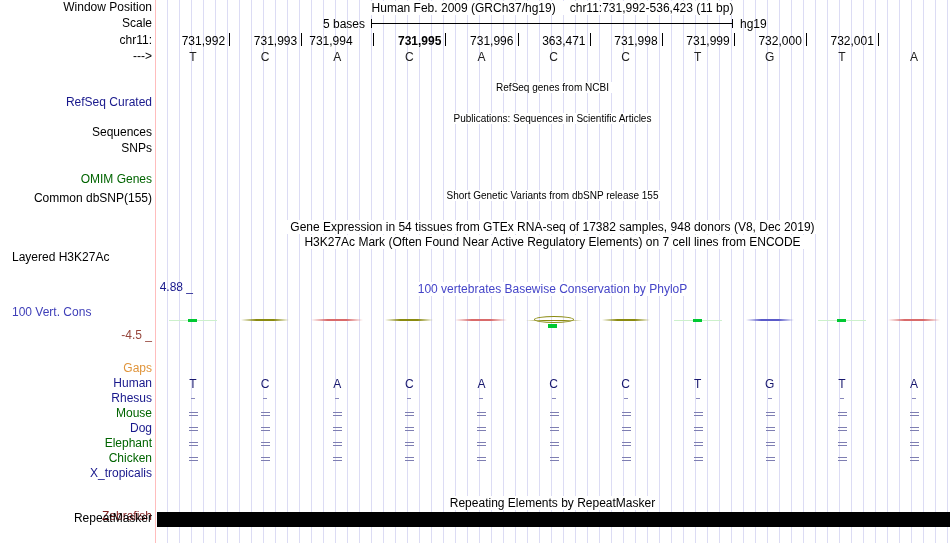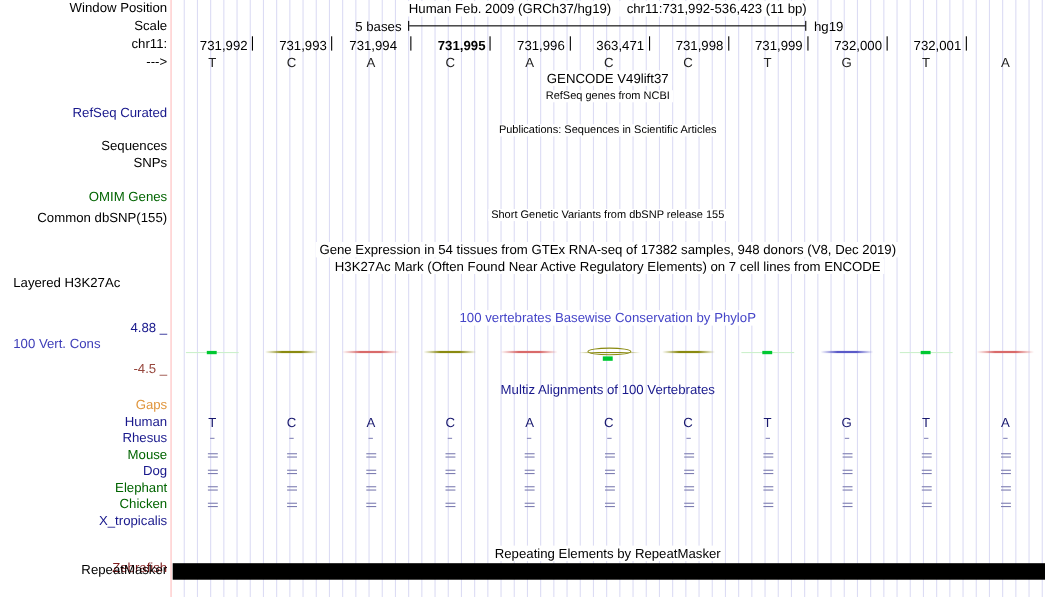--- a/index.html
+++ b/index.html
@@ -106,21 +106,21 @@
   <div class="abs" style="left:157px;top:17px;width:208px;text-align:right;">5 bases</div>
   <div class="abs" id="scalebar"></div>
   <div class="abs" style="left:740px;top:17px;">hg19</div>
 
   <div class="llabel" style="top:34px;">chr11:</div>
   <div id="ruler-layer">
       <div style="position: absolute; left: 165.091px; top: 34px; width: 60px; text-align: right;">731,992</div>
       <div style="position: absolute; left: 229.1px; top: 33px; width: 1px; height: 13px; background: rgb(0, 0, 0);"></div>
       <div style="position: absolute; left: 237.182px; top: 34px; width: 60px; text-align: right;">731,993</div>
       <div style="position: absolute; left: 301.2px; top: 33px; width: 1px; height: 13px; background: rgb(0, 0, 0);"></div>
-      <div style="position: absolute; left: 309.273px; top: 34px; width: 60px; text-align: center;">731,994</div>
+      <div style="position: absolute; left: 309.273px; top: 34px; width: 60px; text-align: left;">731,994</div>
       <div style="position: absolute; left: 373.3px; top: 33px; width: 1px; height: 13px; background: rgb(0, 0, 0);"></div>
       <div style="position: absolute; left: 381.364px; top: 34px; width: 60px; text-align: right; font-weight: bold;">731,995</div>
       <div style="position: absolute; left: 445.4px; top: 33px; width: 1px; height: 13px; background: rgb(0, 0, 0);"></div>
       <div style="position: absolute; left: 453.455px; top: 34px; width: 60px; text-align: right;">731,996</div>
       <div style="position: absolute; left: 517.5px; top: 33px; width: 1px; height: 13px; background: rgb(0, 0, 0);"></div>
       <div style="position: absolute; left: 525.545px; top: 34px; width: 60px; text-align: right;">363,471</div>
       <div style="position: absolute; left: 589.5px; top: 33px; width: 1px; height: 13px; background: rgb(0, 0, 0);"></div>
       <div style="position: absolute; left: 597.636px; top: 34px; width: 60px; text-align: right;">731,998</div>
       <div style="position: absolute; left: 661.6px; top: 33px; width: 1px; height: 13px; background: rgb(0, 0, 0);"></div>
       <div style="position: absolute; left: 669.727px; top: 34px; width: 60px; text-align: right;">731,999</div>
@@ -139,38 +139,37 @@
       <div style="position: absolute; left: 389.318px; top: 50px; width: 40px; text-align: center; color: rgb(34, 34, 34);">C</div>
       <div style="position: absolute; left: 461.409px; top: 50px; width: 40px; text-align: center; color: rgb(34, 34, 34);">A</div>
       <div style="position: absolute; left: 533.5px; top: 50px; width: 40px; text-align: center; color: rgb(34, 34, 34);">C</div>
       <div style="position: absolute; left: 605.591px; top: 50px; width: 40px; text-align: center; color: rgb(34, 34, 34);">C</div>
       <div style="position: absolute; left: 677.682px; top: 50px; width: 40px; text-align: center; color: rgb(34, 34, 34);">T</div>
       <div style="position: absolute; left: 749.773px; top: 50px; width: 40px; text-align: center; color: rgb(34, 34, 34);">G</div>
       <div style="position: absolute; left: 821.864px; top: 50px; width: 40px; text-align: center; color: rgb(34, 34, 34);">T</div>
       <div style="position: absolute; left: 893.955px; top: 50px; width: 40px; text-align: center; color: rgb(34, 34, 34);">A</div>
     </div>
 
-  <div class="ctitle" style="top:65px;"><span class="wbg">GENCODE V49lift37</span></div>
   <div class="ctitle small" style="top:81px;"><span class="wbg">RefSeq genes from NCBI</span></div>
   <div class="llabel navy" style="top:96px;">RefSeq Curated</div>
 
   <div class="ctitle small" style="top:112px;"><span class="wbg">Publications: Sequences in Scientific Articles</span></div>
   <div class="llabel" style="top:126px;">Sequences</div>
   <div class="llabel" style="top:142px;">SNPs</div>
 
   <div class="llabel green" style="top:173px;">OMIM Genes</div>
 
   <div class="ctitle small" style="top:189px;"><span class="wbg">Short Genetic Variants from dbSNP release 155</span></div>
   <div class="llabel" style="top:192px;">Common dbSNP(155)</div>
 
   <div class="ctitle" style="top:221px;"><span class="wbg">Gene Expression in 54 tissues from GTEx RNA-seq of 17382 samples, 948 donors (V8, Dec 2019)</span></div>
   <div class="ctitle" style="top:236px;"><span class="wbg">H3K27Ac Mark (Often Found Near Active Regulatory Elements) on 7 cell lines from ENCODE</span></div>
   <div class="llabel-left" style="top:251px;">Layered H3K27Ac</div>
 
-  <div class="llabel navy" style="top:292px;">4.88 _</div>
+  <div class="llabel navy" style="top:281px;margin-left:41px;">4.88 _</div>
   <div class="ctitle consblue" style="top:283px;"><span class="wbg">100 vertebrates Basewise Conservation by PhyloP</span></div>
   <div class="llabel-left vblue" style="top:306px;">100 Vert. Cons</div>
   <div class="llabel maroon" style="top:329px;">-4.5 _</div>
   <div id="cons-layer">
       <div style="position: absolute; left: 169.045px; top: 320px; width: 48px; height: 1px; background: rgb(204, 240, 204);"></div>
       <div style="position: absolute; left: 188.045px; top: 319px; width: 9px; height: 3px; background: rgb(0, 200, 50);"></div>
       <div style="position: absolute; left: 241.136px; top: 319px; width: 48px; height: 2px; background: linear-gradient(90deg, rgba(0, 0, 0, 0), rgb(138, 138, 16) 32%, rgb(138, 138, 16) 68%, rgba(0, 0, 0, 0));"></div>
       <div style="position: absolute; left: 311.227px; top: 319px; width: 52px; height: 2px; background: linear-gradient(90deg, rgba(0, 0, 0, 0), rgb(217, 106, 106) 32%, rgb(217, 106, 106) 68%, rgba(0, 0, 0, 0));"></div>
       <div style="position: absolute; left: 385.318px; top: 319px; width: 48px; height: 2px; background: linear-gradient(90deg, rgba(0, 0, 0, 0), rgb(138, 138, 16) 32%, rgb(138, 138, 16) 68%, rgba(0, 0, 0, 0));"></div>
       <div style="position: absolute; left: 455.409px; top: 319px; width: 52px; height: 2px; background: linear-gradient(90deg, rgba(0, 0, 0, 0), rgb(217, 106, 106) 32%, rgb(217, 106, 106) 68%, rgba(0, 0, 0, 0));"></div>
@@ -179,21 +178,20 @@
       <div style="position: absolute; left: 547.5px; top: 324px; width: 9px; height: 4px; background: rgb(0, 200, 50);"></div>
       <div style="position: absolute; left: 601.591px; top: 319px; width: 48px; height: 2px; background: linear-gradient(90deg, rgba(0, 0, 0, 0), rgb(138, 138, 16) 32%, rgb(138, 138, 16) 68%, rgba(0, 0, 0, 0));"></div>
       <div style="position: absolute; left: 673.682px; top: 320px; width: 48px; height: 1px; background: rgb(204, 240, 204);"></div>
       <div style="position: absolute; left: 692.682px; top: 319px; width: 9px; height: 3px; background: rgb(0, 200, 50);"></div>
       <div style="position: absolute; left: 745.773px; top: 319px; width: 48px; height: 2px; background: linear-gradient(90deg, rgba(0, 0, 0, 0), rgb(90, 90, 200) 32%, rgb(90, 90, 200) 68%, rgba(0, 0, 0, 0));"></div>
       <div style="position: absolute; left: 817.864px; top: 320px; width: 48px; height: 1px; background: rgb(204, 240, 204);"></div>
       <div style="position: absolute; left: 836.864px; top: 319px; width: 9px; height: 3px; background: rgb(0, 200, 50);"></div>
       <div style="position: absolute; left: 887.955px; top: 319px; width: 52px; height: 2px; background: linear-gradient(90deg, rgba(0, 0, 0, 0), rgb(217, 106, 106) 32%, rgb(217, 106, 106) 68%, rgba(0, 0, 0, 0));"></div>
     </div>
 
-  <div class="ctitle navy" style="top:348px;">Multiz Alignments of 100 Vertebrates</div>
   <div class="llabel orange" style="top:362px;">Gaps</div>
   <div id="multiz-layer">
       <div style="position: absolute; left: 0px; width: 152px; top: 377px; text-align: right; color: rgb(24, 24, 140); line-height: 13px;">Human</div>
       <div style="position: absolute; left: 173.045px; top: 377px; width: 40px; text-align: center; color: rgb(24, 24, 110);">T</div>
       <div style="position: absolute; left: 245.136px; top: 377px; width: 40px; text-align: center; color: rgb(24, 24, 110);">C</div>
       <div style="position: absolute; left: 317.227px; top: 377px; width: 40px; text-align: center; color: rgb(24, 24, 110);">A</div>
       <div style="position: absolute; left: 389.318px; top: 377px; width: 40px; text-align: center; color: rgb(24, 24, 110);">C</div>
       <div style="position: absolute; left: 461.409px; top: 377px; width: 40px; text-align: center; color: rgb(24, 24, 110);">A</div>
       <div style="position: absolute; left: 533.5px; top: 377px; width: 40px; text-align: center; color: rgb(24, 24, 110);">C</div>
       <div style="position: absolute; left: 605.591px; top: 377px; width: 40px; text-align: center; color: rgb(24, 24, 110);">C</div>

